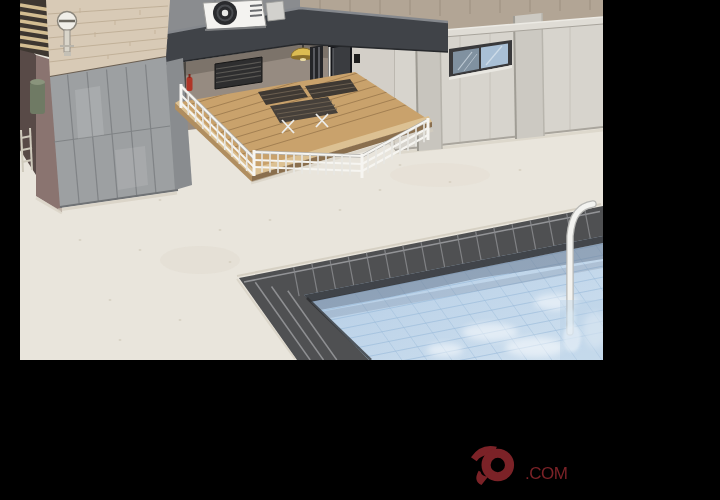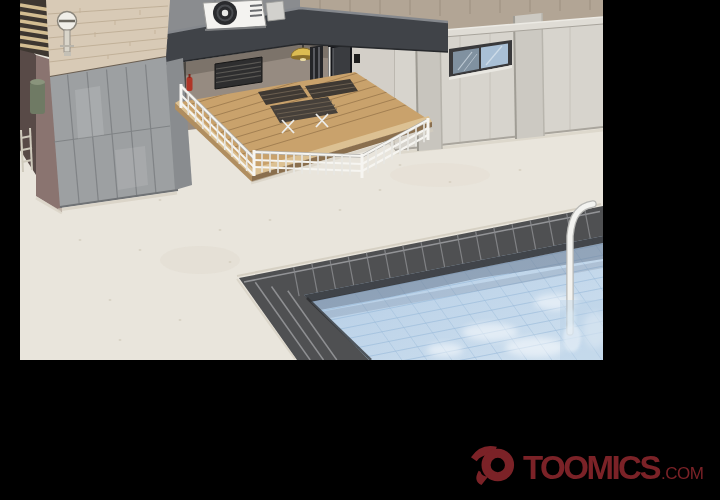--- a/index.html
+++ b/index.html
@@ -466,17 +466,16 @@
   </svg>
   </div>
 
   <div class="watermark">
     <svg class="wm-icon" viewBox="0 0 52 48">
       <path d="M3,17 Q13,2 30,6 L26,17 Q16,12 9,21 Z" fill="#7b2227"></path>
       <circle cx="31" cy="25" r="17" fill="#7b2227"></circle>
       <circle cx="31" cy="25" r="7.5" fill="#000000"></circle>
       <path d="M11,31 Q5,42 14,46 L21,37 Q14,37 13,32 Z" fill="#7b2227"></path>
     </svg>
-    <span class="wm-brand">TOOMICS</span>
     <span class="wm-suffix">.COM</span>
   </div>
 
 </div>
 
 </body></html>

